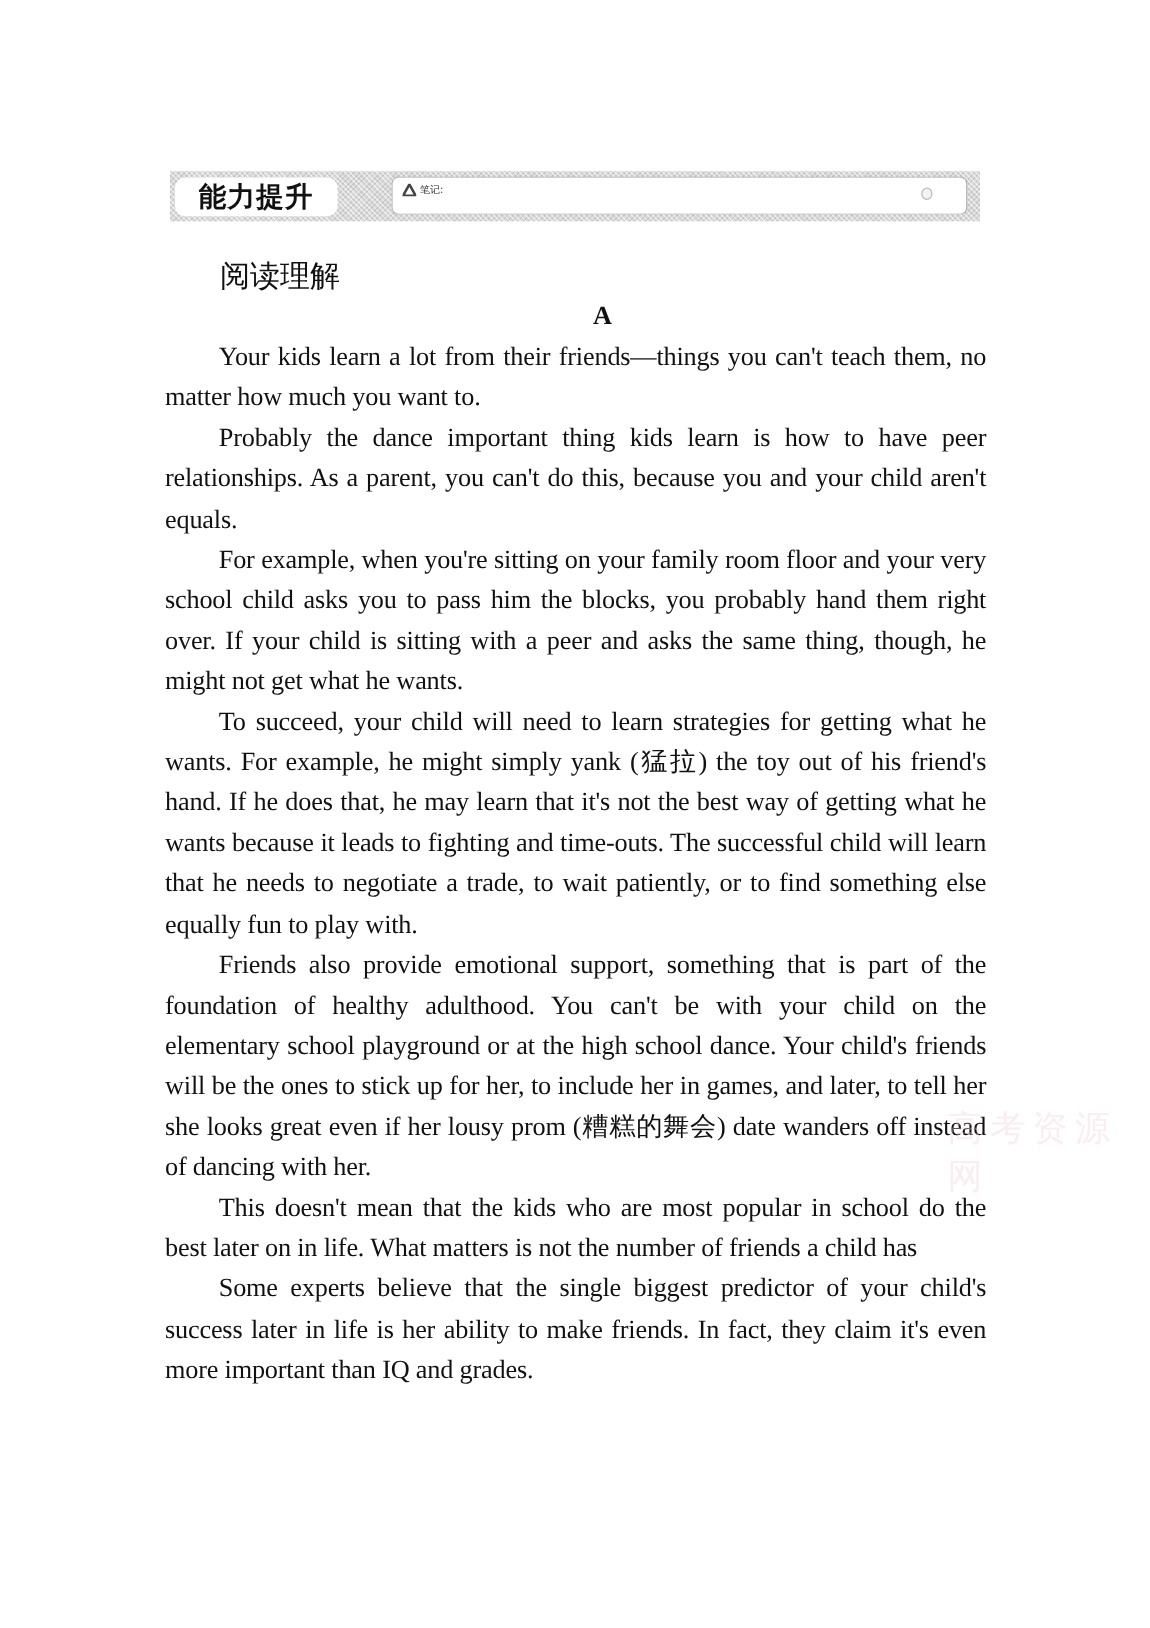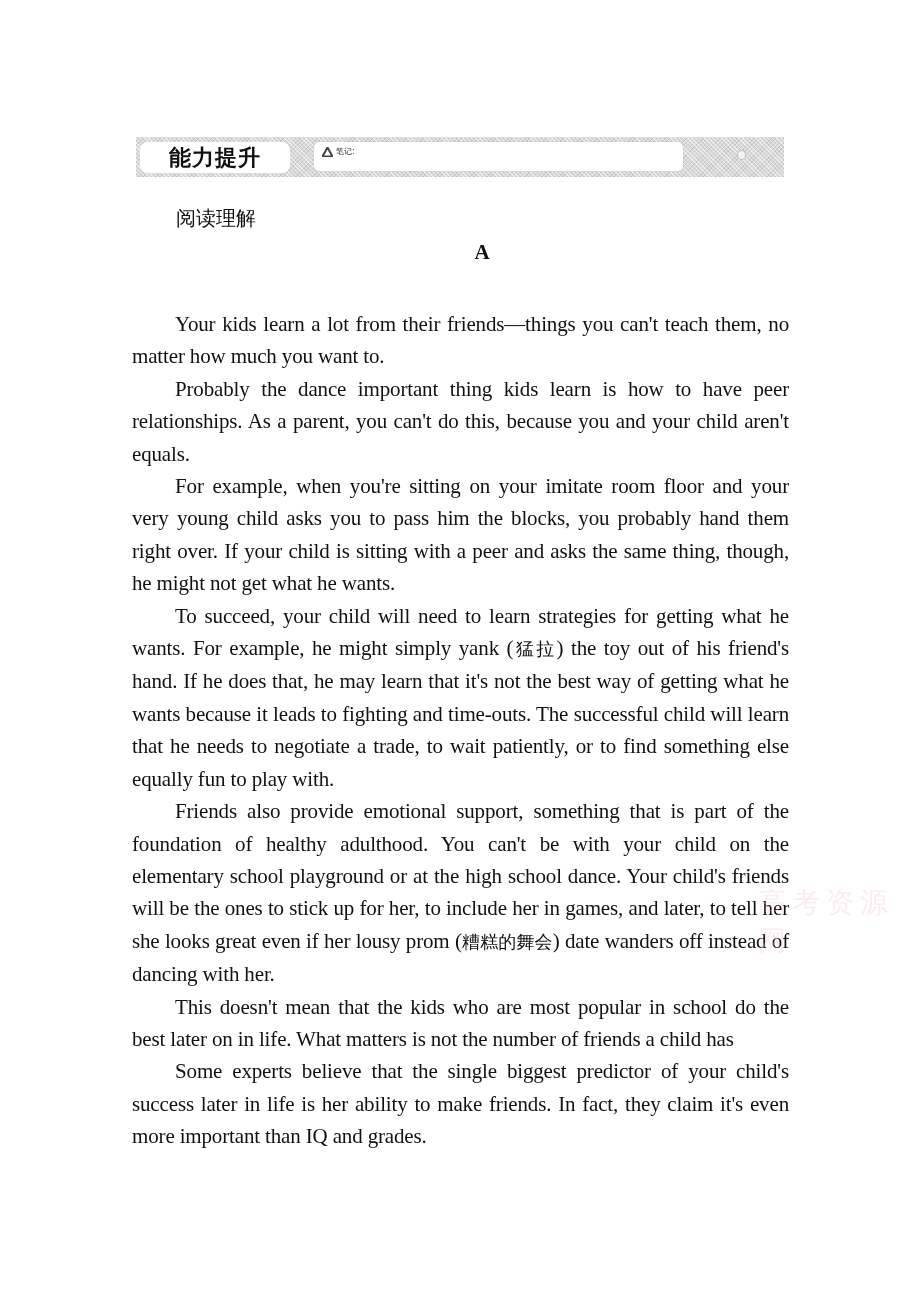--- a/index.html
+++ b/index.html
@@ -23,43 +23,44 @@
       height: 40px;
       background-color: #d9d9d9;
       background-image:
         repeating-linear-gradient(45deg, rgba(255,255,255,0.55) 0 1px, transparent 1px 3px),
         repeating-linear-gradient(-45deg, rgba(160,160,160,0.35) 0 1px, transparent 1px 3px);
     }
     .banner-label {
       position: absolute;
       left: 4px;
       top: 5px;
-      width: 150px;
+      width: 130px;
       height: 31px;
       background: #ffffff;
       border-radius: 8px;
       box-sizing: border-box;
       display: flex;
       align-items: center;
       justify-content: center;
       font-family: "DejaVu Sans", sans-serif;
       font-weight: bold;
       font-size: 22px;
       letter-spacing: 1px;
       color: #111;
     }
     .note-box {
       position: absolute;
       left: 178px;
       top: 5px;
-      width: 369px;
+      width: 430px;
       height: 29px;
       background: #ffffff;
       border-radius: 5px;
       box-shadow: 0 0 1px #999;
+      padding-left: 29px;
     }
     .note-icon {
       position: absolute;
       left: 8px;
       top: 5px;
       width: 11px;
       height: 10px;
     }
     .note-label {
       position: absolute;
@@ -78,53 +79,52 @@
       border-radius: 50%;
       background: #f3f3f3;
       border: 1px solid #bbb;
       box-sizing: border-box;
     }
     .section-title {
       position: absolute;
       left: 176px;
       top: 205px;
       font-family: "DejaVu Sans", sans-serif;
-      font-size: 20px;
+      font-size: 24px;
       color: #111;
     }
     .passage-letter {
       position: absolute;
       left: 0;
       width: 964px;
       top: 240px;
       text-align: center;
       font-weight: bold;
       font-size: 21px;
     }
     .article {
       position: absolute;
       left: 132px;
       top: 269px;
       width: 657px;
       font-size: 21px;
       line-height: 32.4px;
       text-align: justify;
       letter-spacing: -0.15px;
-      margin-top: 39px;
     }
     .article p {
       margin: 0;
       text-indent: 43px;
     }
     .article .u {
       text-underline-offset: 3px;
     }
     .article .cn {
       font-family: "DejaVu Serif", serif;
-      font-size: 18px;
+      font-size: 21px;
     }
     .watermark {
       position: absolute;
       left: 758px;
       top: 884px;
       font-family: "DejaVu Sans", sans-serif;
       font-size: 28px;
       color: rgba(240, 200, 215, 0.35);
       letter-spacing: 6px;
       pointer-events: none;
@@ -143,20 +143,20 @@
   </div>
   <div class="note-pin"></div>
 </div>
 
 <div class="section-title">阅读理解</div>
 <div class="passage-letter">A</div>
 
 <div class="article">
   <p>Your kids learn a lot from their friends—things you can't teach them, no matter how much you want to.</p>
   <p>Probably the dance important thing kids learn is how to have peer relationships. As a parent, you can't do this, because you and your child aren't equals.</p>
-  <p>For example, when you're sitting on your imitate room floor and your very young child asks you to pass him the blocks, you probably hand them right over. If your child is sitting with a peer and asks the same thing, though, he might not get what he wants.</p>
+  <p>For example, when you're sitting on your family room floor and your very school child asks you to pass him the blocks, you probably hand them right over. If your child is sitting with a peer and asks the same thing, though, he might not get what he wants.</p>
   <p><span>To succeed, your child will need to learn strategies for getting what he wants. For example, he might simply yank (</span><span class="cn">猛拉</span><span>) the toy out of his friend's hand. If he does that, he may learn that it's not the best way of getting what he wants because it leads to fighting and time-outs. The successful child will learn that he needs to negotiate a trade, to wait patiently, or to find something else equally fun to play with.</span></p>
   <p><span>Friends also provide emotional support, something that is part of the foundation of healthy adulthood. You can't be with your child on the elementary school playground or at the high school dance. Your child's friends will be the ones to </span><span class="u">stick up for</span><span> her, to include her in games, and later, to tell her she looks great even if her lousy prom (</span><span class="cn">糟糕的舞会</span><span>) date wanders off instead of dancing with her.</span></p>
   <p>This doesn't mean that the kids who are most popular in school do the best later on in life. What matters is not the number of friends a child has</p>
   <p>Some experts believe that the single biggest predictor of your child's success later in life is her ability to make friends. In fact, they claim it's even more important than IQ and grades.</p>
 </div>
 
 <div class="watermark">高考资源网</div>
 
 </body></html>

